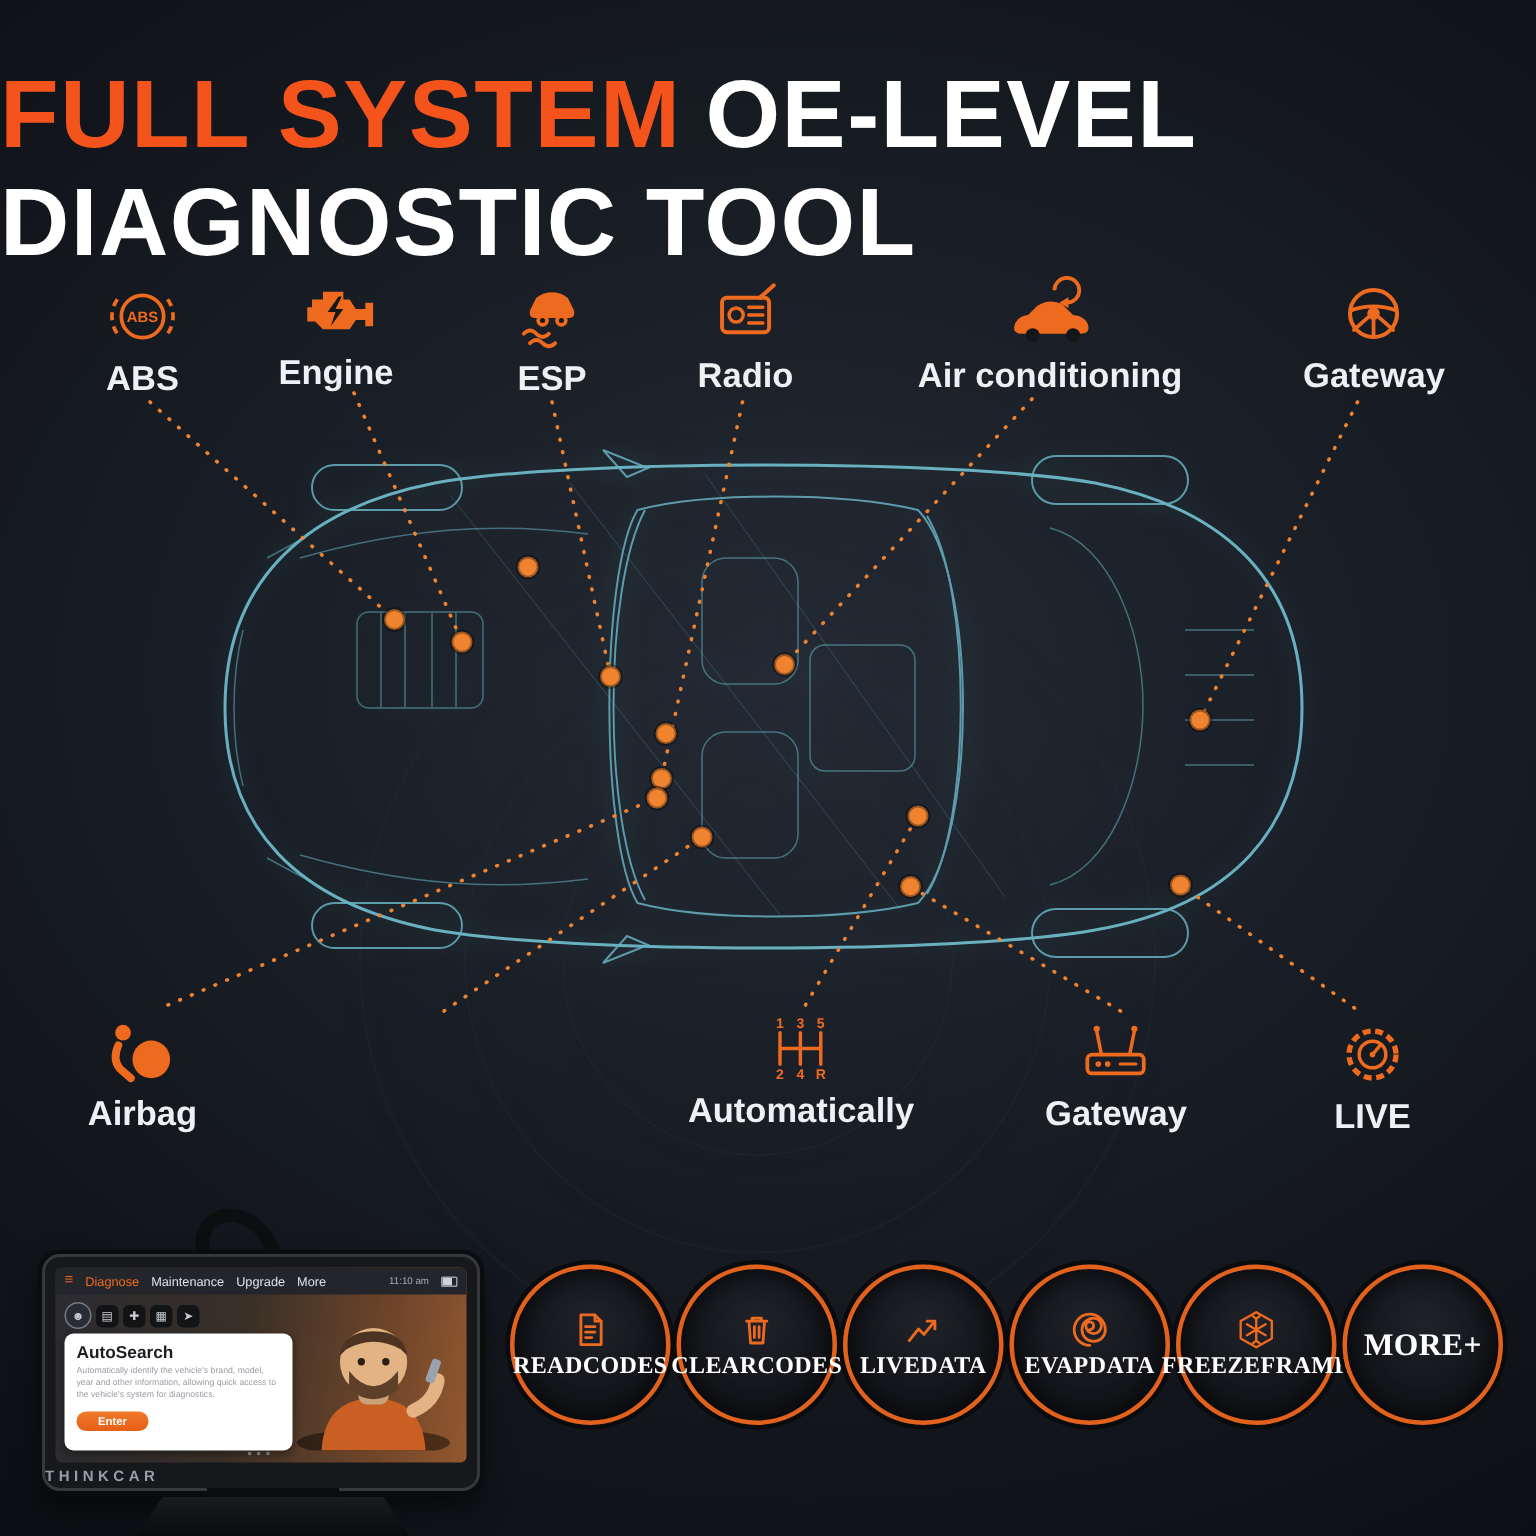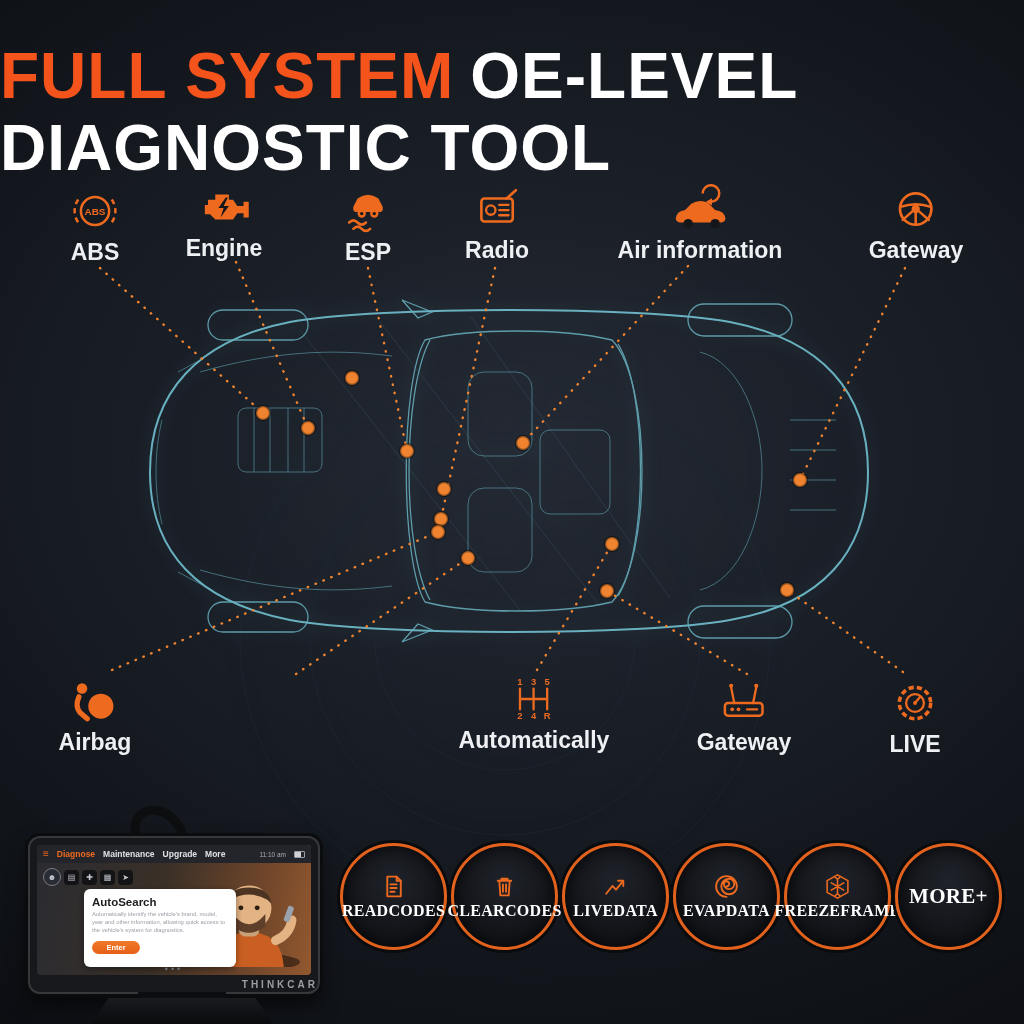--- a/index.html
+++ b/index.html
@@ -27,39 +27,39 @@
   .device{position:absolute;left:14px;top:800px;width:334px;height:224px;}
   .cable{position:absolute;left:100px;top:-6px;width:130px;height:56px;}
   .tablet{position:absolute;left:14px;top:36px;width:292px;height:158px;background:#17181b;
     border:2px solid #36383c;border-radius:12px;box-shadow:0 0 0 3px #0b0c0e,0 10px 20px rgba(0,0,0,.6);
     padding:7px 7px 17px 7px;box-sizing:border-box;}
   .screen{position:relative;width:100%;height:100%;border-radius:4px;overflow:hidden;
     background:linear-gradient(100deg,#2a2b31 0%,#3a3027 45%,#6e452a 78%,#93582f 100%);}
   .s-topbar{position:absolute;top:0;left:0;right:0;height:18px;background:#24252b;
     display:flex;align-items:center;gap:8px;padding:0 6px;}
   .s-menu{color:var(--accent-orange,#EE6A1F);font-size:10px;font-weight:bold;line-height:1;}
-  .s-tab{font-size:8.5px;color:#dfe1e5;font-weight:bold;}
+  .s-tab{font-size:8.5px;color:#dfe1e5;font-weight:normal;}
   .s-tab.active{color:var(--accent-orange,#EE6A1F);}
   .s-time{margin-left:auto;font-size:6.5px;color:#a8abb2;}
   .s-batt{width:9px;height:5px;border:1px solid #9a9da3;border-radius:1px;background:linear-gradient(90deg,#cfd2d8 70%,transparent 70%);}
   .s-btnrow{position:absolute;top:23px;left:6px;display:flex;gap:3px;align-items:center;}
   .s-avatar{width:16px;height:16px;border-radius:50%;background:#2a2c33;border:1px solid #777b84;
     color:#c9cdd3;font-size:8px;display:flex;align-items:center;justify-content:center;}
   .s-qbtn{width:15px;height:15px;border-radius:4px;background:rgba(14,15,19,.85);color:#c9cdd3;
     font-size:8px;display:flex;align-items:center;justify-content:center;}
   .mech{position:absolute;right:2px;bottom:8px;width:124px;height:102px;}
   .s-card{position:absolute;left:6px;top:44px;width:152px;height:78px;background:#fff;border-radius:6px;
-    padding:7px 8px;box-sizing:border-box;box-shadow:0 2px 6px rgba(0,0,0,.4);margin-left:41px;}
+    padding:7px 8px;box-sizing:border-box;box-shadow:0 2px 6px rgba(0,0,0,.4);}
   .s-card-title{font-size:11.5px;font-weight:bold;color:#1d1e22;}
   .s-card-desc{margin-top:3px;font-size:5.8px;line-height:1.35;color:#9a9da5;height:26px;overflow:hidden;}
   .s-enter{margin-top:4px;width:48px;height:13px;border-radius:7px;color:#fff;font-size:7.5px;font-weight:bold;
     display:flex;align-items:center;justify-content:center;
     background:linear-gradient(#f07a28,#e65f17);}
   .s-dots{position:absolute;bottom:1px;left:0;right:0;text-align:center;color:#6d7077;font-size:9px;letter-spacing:3px;}
-  .t-brand{position:absolute;bottom:2px;left:0;right:0;text-align:right;color:#9a9ea6;
+  .t-brand{position:absolute;bottom:2px;left:0;right:0;text-align:left;color:#9a9ea6;
     font-size:10px;font-weight:bold;letter-spacing:3px;}
   .stand-neck{position:absolute;left:124px;top:192px;width:88px;height:8px;background:#0c0d10;}
   .stand{position:absolute;left:76px;top:198px;width:184px;height:28px;
     background:linear-gradient(#1a1b1f,#08090b);clip-path:polygon(10% 0,90% 0,100% 100%,0 100%);}
   
   .features{position:absolute;left:340px;top:843px;display:flex;gap:4px;}
   .badge{width:107px;height:107px;border-radius:50%;box-sizing:border-box;
     border:3px solid var(--ring-orange,#E2611C);
     background:radial-gradient(circle at 50% 35%, #20222a 0%, #101216 75%);
     box-shadow:0 0 0 3px #0a0b0d, inset 0 0 16px rgba(0,0,0,.75);
@@ -199,21 +199,21 @@
   <div class="sys" style="left:700px;top:184px">
     <span class="icn">
       <svg width="58" height="48" viewBox="0 0 56 46">
         <path d="M31,9 a8,8 0 1 1 8,8" class="ost" fill="none" stroke-width="2.4"></path>
         <path class="ofill" d="M40,13.5 l0,7 l-6,-3.5 z"></path>
         <path class="ofill" d="M5,33 q1,-7 9,-8 l6,-6 q8,-5 16,-1 l7,7 q9,1 10,8 q0,4 -5,4 H10 q-5,0 -5,-4 z"></path>
         <circle cx="17" cy="38" r="4.5" fill="#14161a"></circle>
           <circle cx="43" cy="38" r="4.5" fill="#14161a"></circle>
       </svg>
       </span>
-    <span>Air information</span>
+    <span>Air conditioning</span>
   </div>
 
   <div class="sys" style="left:916px;top:184px">
     <span class="icn">
       <svg width="54" height="46" viewBox="0 0 50 44">
         <circle cx="25" cy="22" r="15" class="ost" fill="none" stroke-width="2.6"></circle>
         <circle cx="25" cy="22" r="4" class="ofill"></circle>
         <path d="M10.5,20 q14.5,-5 29,0 M25,26 v10.5 M21.5,24.5 l-9,8 M28.5,24.5 l9,8" class="ost" fill="none" stroke-width="2.4" stroke-linecap="round"></path>
       </svg>
       </span>

